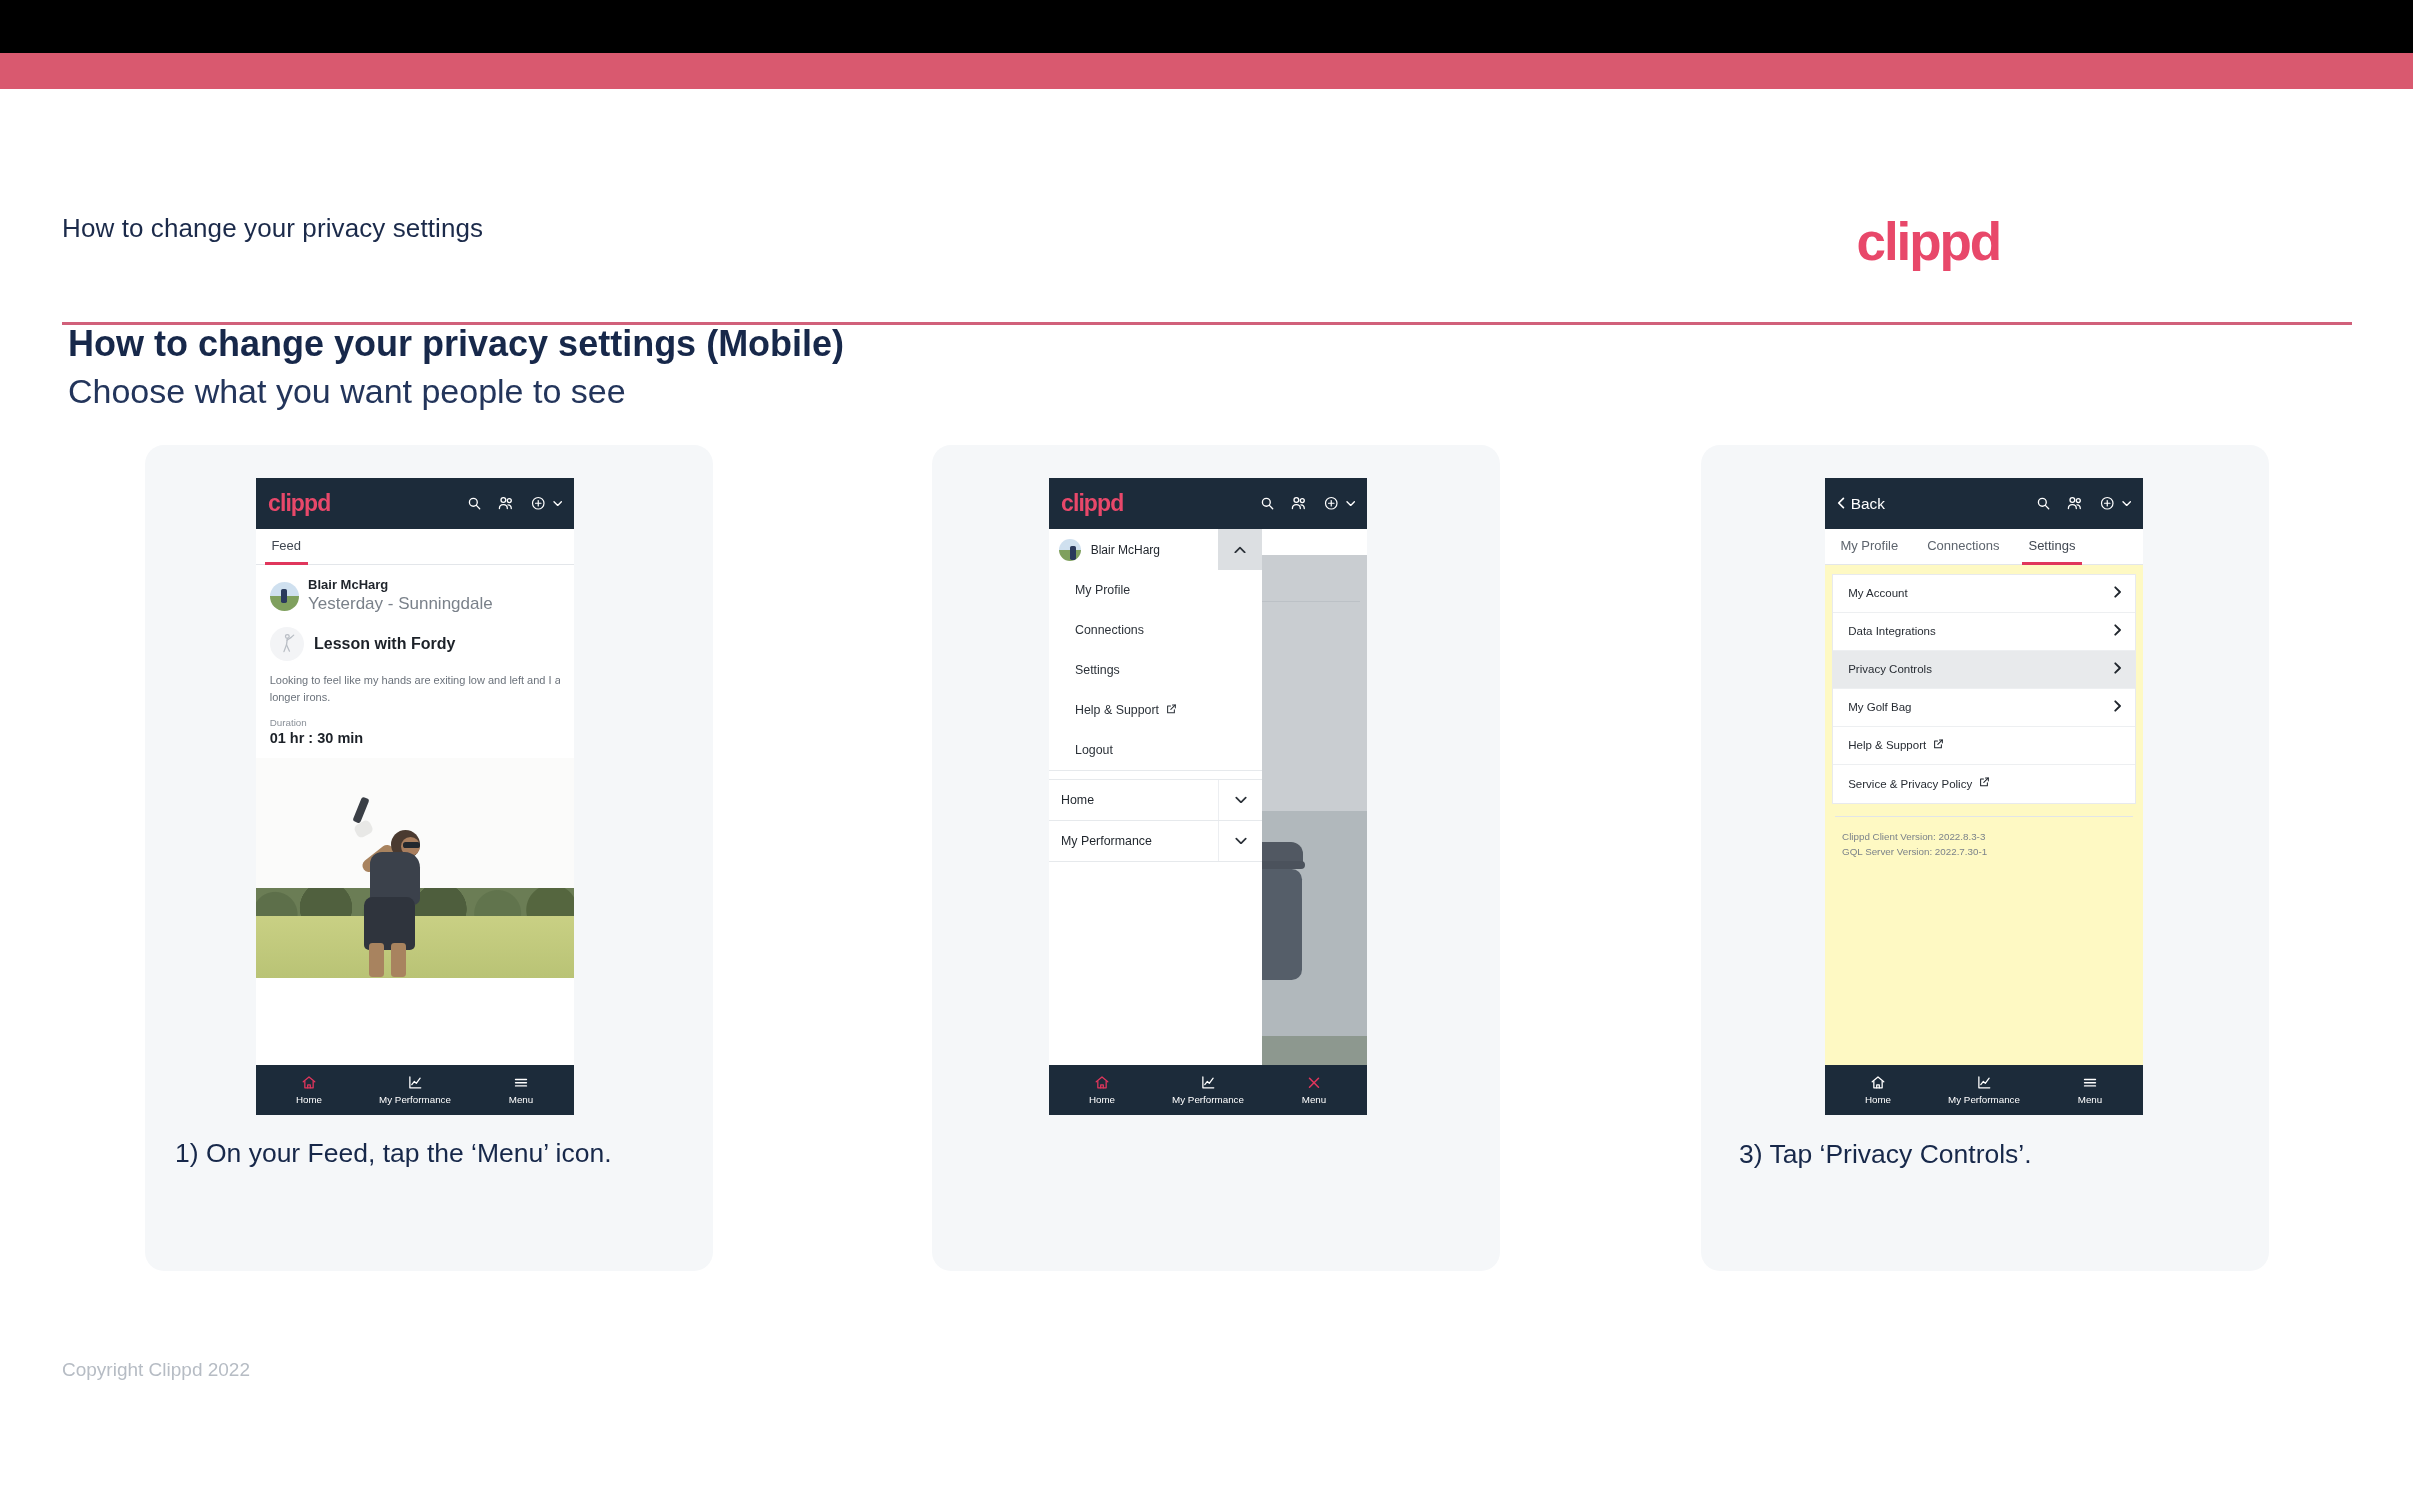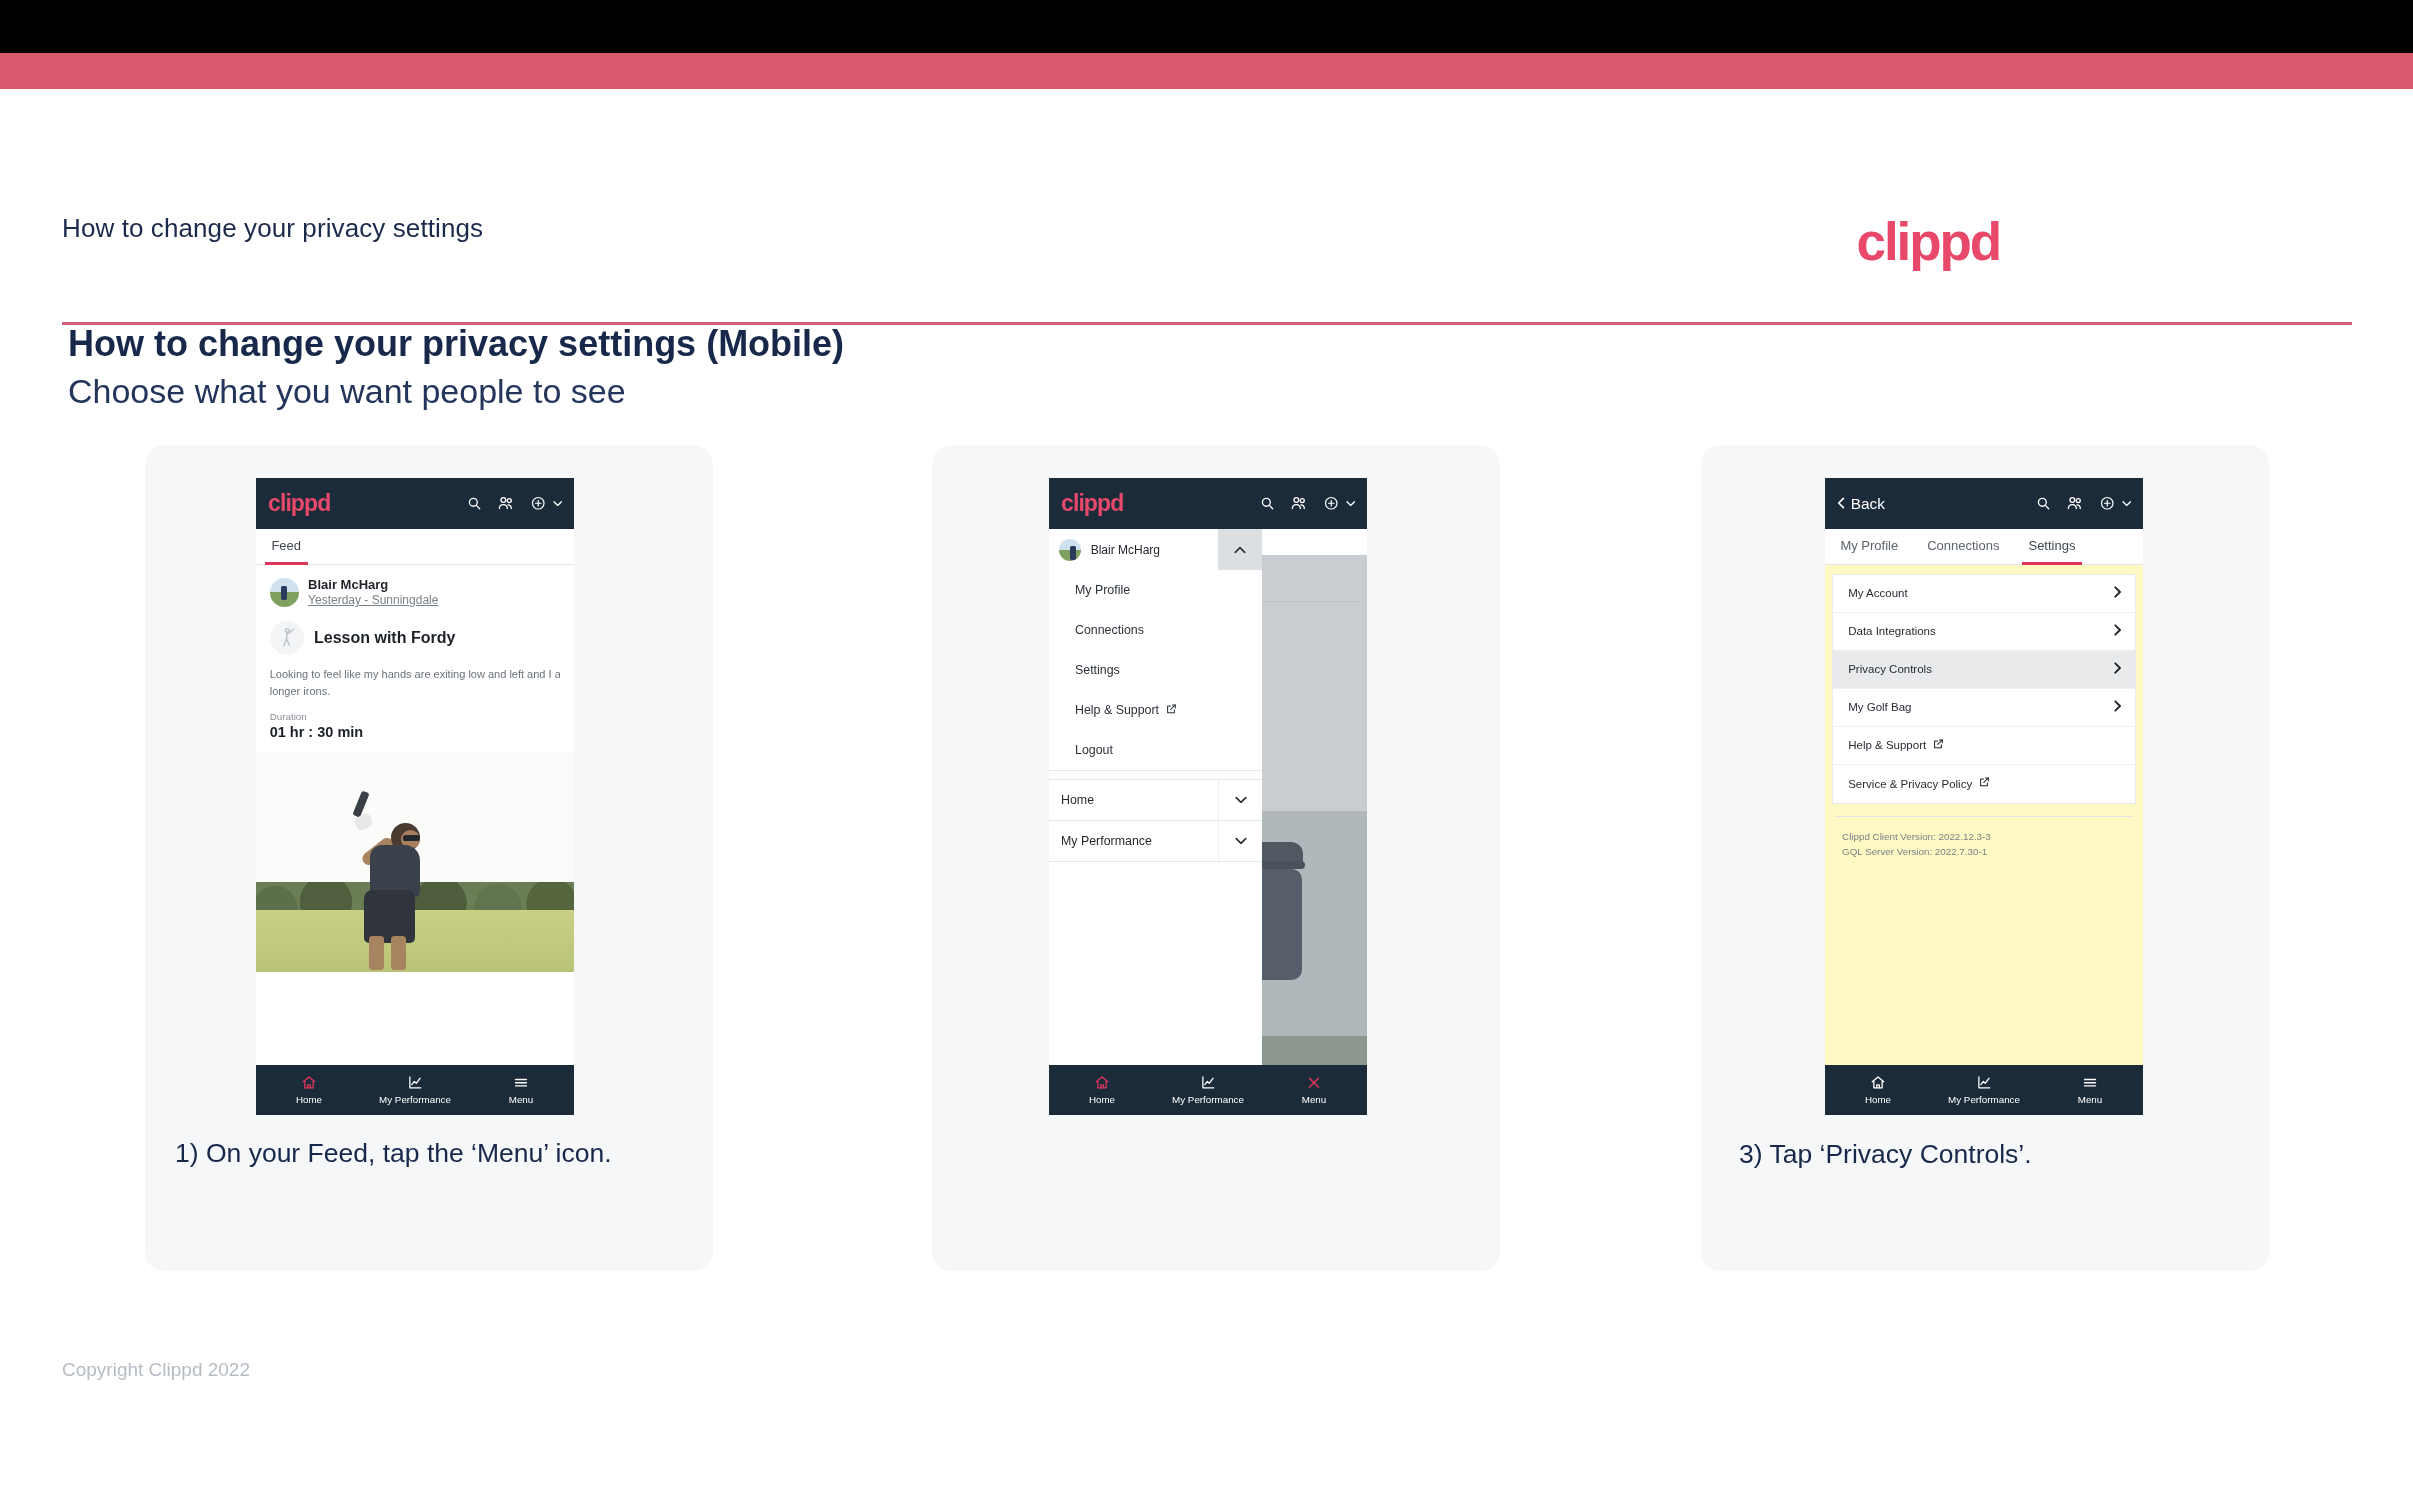--- a/index.html
+++ b/index.html
@@ -163,21 +163,21 @@
     background: linear-gradient(#cfe0ef 0 48%, #7fa05e 48% 100%);
     position: relative; overflow: hidden; flex: 0 0 auto;
   }
   .avatar::after {
     content: "";
     position: absolute; left: 11px; top: 7.7px;
     width: 6px; height: 13.7px; border-radius: 1.7px;
     background: #2a3a5c;
   }
   .post-name { font-size: 13px; font-weight: bold; color: #1f242b; line-height: 1.25; }
-  .post-meta { font-size: 12px; color: #7a818a; line-height: 1.3; text-decoration: underline; }
+  .post-meta { font-size: 17px; color: #7a818a; line-height: 1.3; }
 
   .lesson-row { display: flex; align-items: center; gap: 10.3px; margin-top: 12px; }
   .lesson-icon {
     width: 34px; height: 34px; border-radius: 50%;
     background: #f3f4f6;
     display: flex; align-items: center; justify-content: center;
     flex: 0 0 auto;
   }
   .lesson-title { font-size: 16px; font-weight: bold; color: #1c2128; }
 
@@ -748,21 +748,21 @@
                   <line x1="14.5" y1="1.5" x2="7.5" y2="8.5"></line>
                 </svg>
             </span>
           </div>
 
         </div>
 
         <div class="p3-divider"></div>
 
         <div class="p3-version">
-          <div>Clippd Client Version: 2022.12.3-3</div>
+          <div>Clippd Client Version: 2022.8.3-3</div>
           <div>GQL Server Version: 2022.7.30-1</div>
         </div>
       </div>
 
       <div class="botnav">
         <div class="botnav-item">
           <span>
             <svg width="16" height="15.4" viewBox="0 0 24 24" fill="none" stroke="#ffffff" stroke-width="2" stroke-linecap="round" stroke-linejoin="round">
                 <path d="M3 10.5 12 3l9 7.5"></path>
                 <path d="M5.5 9.8V20h13V9.8"></path>

